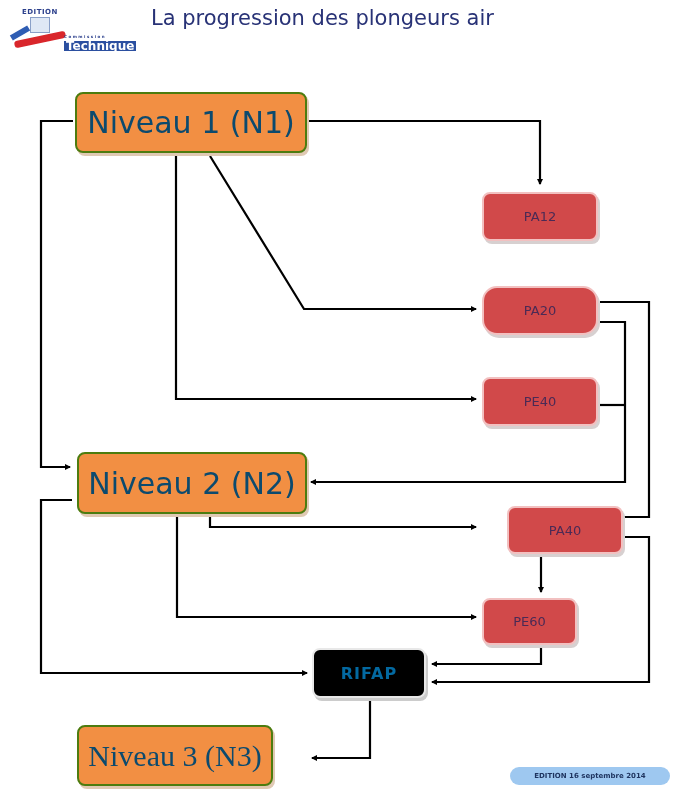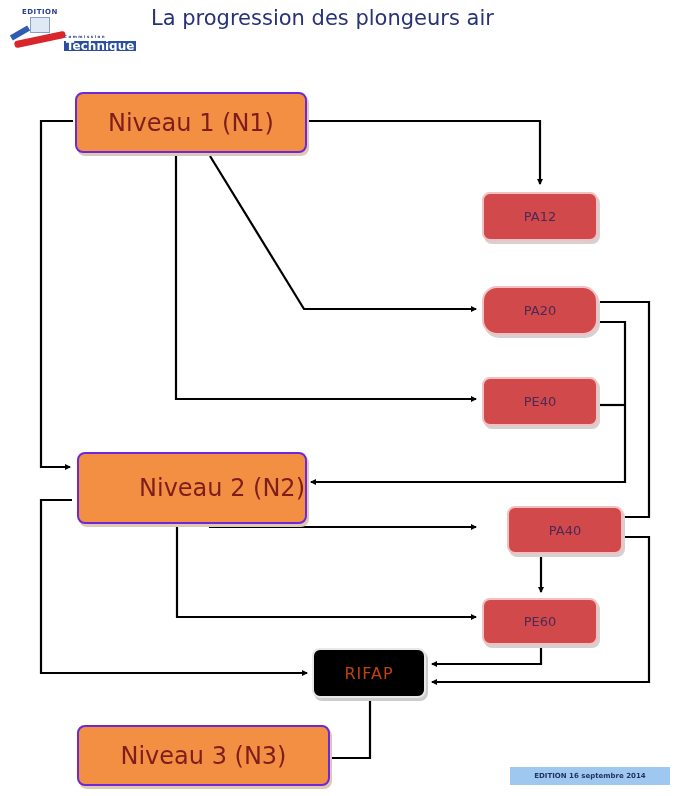--- a/index.html
+++ b/index.html
@@ -8,24 +8,24 @@
   .logo { position: absolute; left: 10px; top: 8px; width: 122px; height: 44px; }
   .logo .ff { position: absolute; left: 12px; top: 0; font-size: 7px; font-weight: bold; color: #2b3f8c; letter-spacing: 0.5px; }
   .logo .flag { position: absolute; left: 20px; top: 9px; width: 18px; height: 14px; background: #dfe8f5; border: 1px solid #8aa0c8; }
   .logo .swoosh { position: absolute; left: 4px; top: 28px; width: 52px; height: 7px; background: #d9262b; transform: rotate(-12deg); border-radius: 3px; }
   .logo .blue { position: absolute; left: 0px; top: 22px; width: 20px; height: 6px; background: #2f5db3; transform: rotate(-30deg); }
   .logo .comm { position: absolute; left: 54px; top: 26px; font-size: 4px; color: #2b3f8c; letter-spacing: 1.5px; font-weight: bold; }
   .logo .tech { position: absolute; left: 54px; top: 33px; font-size: 12px; font-weight: bold; color: #ffffff; background: #2b4fa0; padding: 0 2px; line-height: 10px; }
   .title { position: absolute; left: 151px; top: 6px; font-size: 21px; color: #283276; font-family: "DejaVu Sans", sans-serif; }
   svg.links { position: absolute; left: 0; top: 0; }
   .node { position: absolute; box-sizing: border-box; display: flex; align-items: center; justify-content: center; border-radius: 8px; }
-  .node.level { background: #f28f43; border: 2px solid #6d28d9; box-shadow: 2px 3px 0 #e0c9b3; color: #7f1d1d; font-size: 24px; }
+  .node.level { background: #f28f43; border: 2px solid #4d7c0f; box-shadow: 2px 3px 0 #e0c9b3; color: #0c4a6e; font-size: 30px; }
   .node.cert { background: #d1494a; border: 2px solid #f2c0c0; box-shadow: 2px 3px 0 #d7d0d0; color: #4b2a55; font-size: 13px; }
-  .node.rifap { background: #000000; border: 2px solid #e8e8e8; box-shadow: 2px 3px 0 #cccccc; color: #c2410c; font-size: 16px; font-weight: normal; letter-spacing: 1px; }
-  .edition { position: absolute; left: 510px; top: 767px; width: 160px; height: 18px; background: #9ec8f0; color: #1f3560; font-size: 7px; display: flex; align-items: center; justify-content: center; font-weight: bold; }
+  .node.rifap { background: #000000; border: 2px solid #e8e8e8; box-shadow: 2px 3px 0 #cccccc; color: #0369a1; font-size: 16px; font-weight: bold; letter-spacing: 1px; }
+  .edition { position: absolute; left: 510px; top: 767px; width: 160px; height: 18px; background: #9ec8f0; color: #1f3560; font-size: 7px; display: flex; align-items: center; justify-content: center; font-weight: bold; border-radius: 9px; }
 </style>
 </head>
 <body>
 
 <div class="logo">
   <span class="ff">EDITION</span>
   <span class="flag"></span>
   <span class="blue"></span>
   <span class="swoosh"></span>
   <span class="comm">Commission</span>
@@ -62,31 +62,31 @@
 </div>
 <div class="node cert" style="left:482px;top:192px;width:116px;height:49px;">
   <span>PA12</span>
 </div>
 <div class="node cert" style="left:482px;top:286px;width:116px;height:49px;border-radius:15px;">
   <span>PA20</span>
 </div>
 <div class="node cert" style="left:482px;top:377px;width:116px;height:49px;">
   <span>PE40</span>
 </div>
-<div class="node level" style="left:77px;top:452px;width:230px;height:72px;justify-content:flex-end;">
+<div class="node level" style="left:77px;top:452px;width:230px;height:62px;">
   <span>Niveau 2 (N2)</span>
 </div>
 <div class="node cert" style="left:507px;top:506px;width:116px;height:48px;">
   <span>PA40</span>
 </div>
-<div class="node cert" style="left:482px;top:598px;width:116px;height:47px;">
+<div class="node cert" style="left:482px;top:598px;width:95px;height:47px;">
   <span>PE60</span>
 </div>
 <div class="node rifap" style="left:312px;top:648px;width:114px;height:50px;">
   <span>RIFAP</span>
 </div>
-<div class="node level" style="left:77px;top:725px;width:253px;height:61px;">
+<div class="node level" style="left:77px;top:725px;width:196px;height:61px;font-family:Liberation Serif, serif;">
   <span>Niveau 3 (N3)</span>
 </div>
 
 <div class="edition">
   <span>EDITION 16 septembre 2014</span>
 </div>
 
 </body></html>

